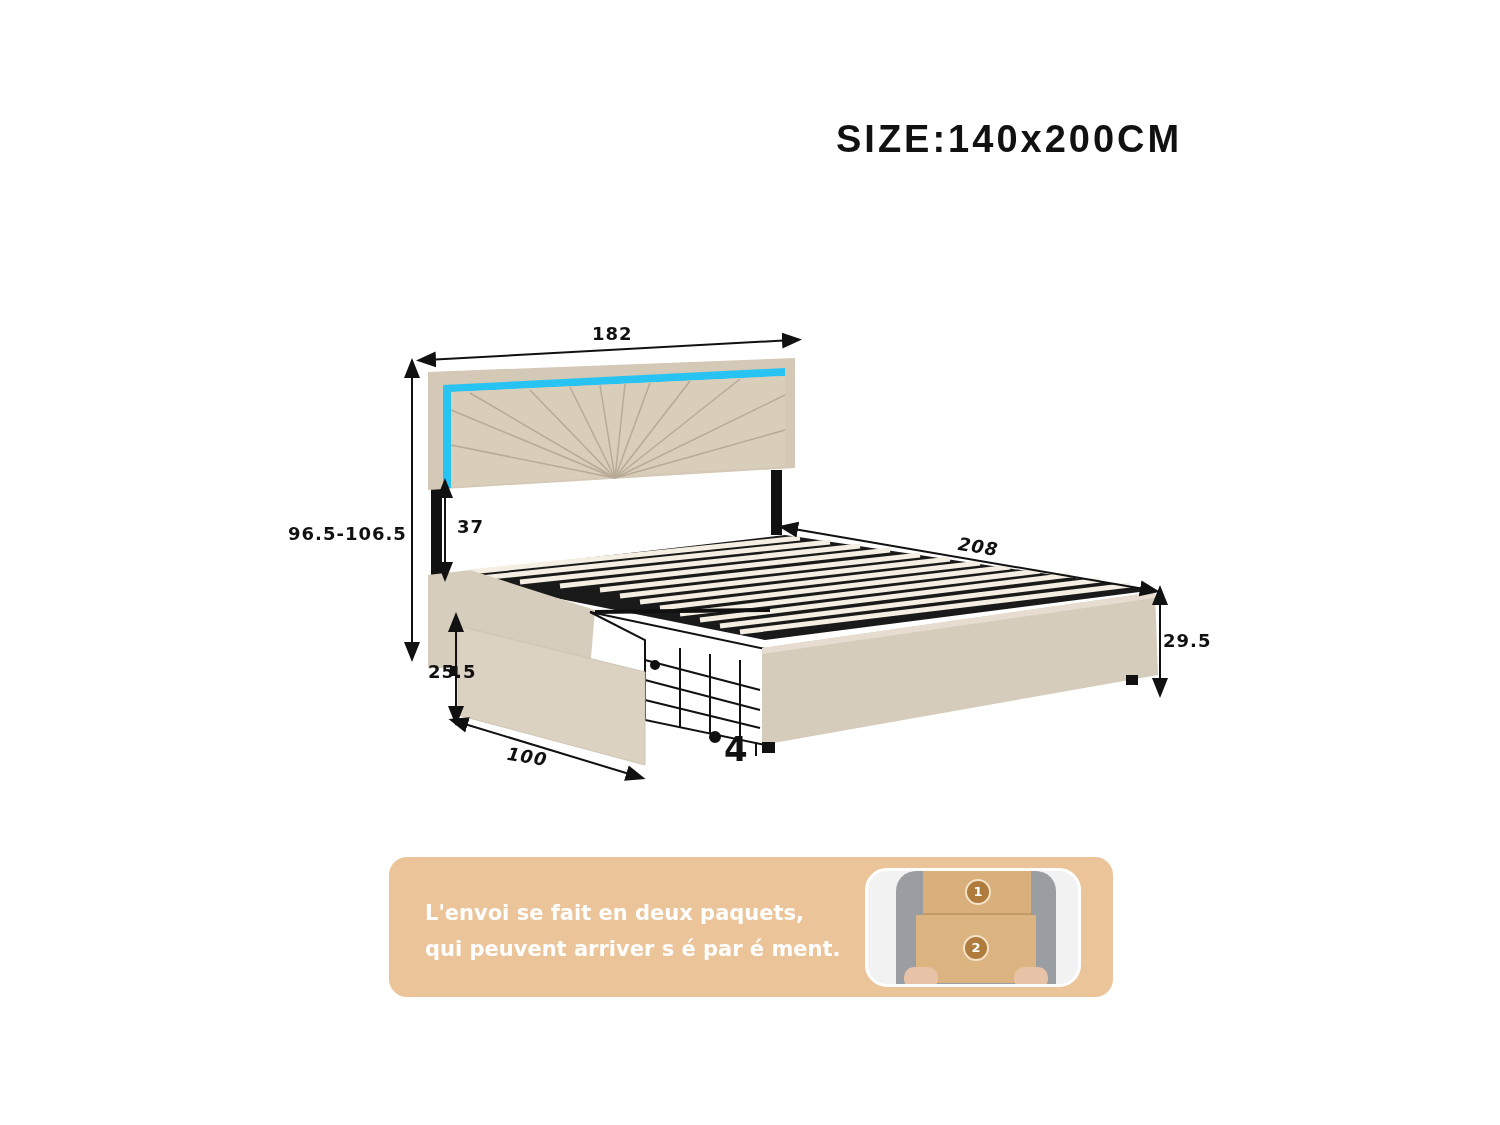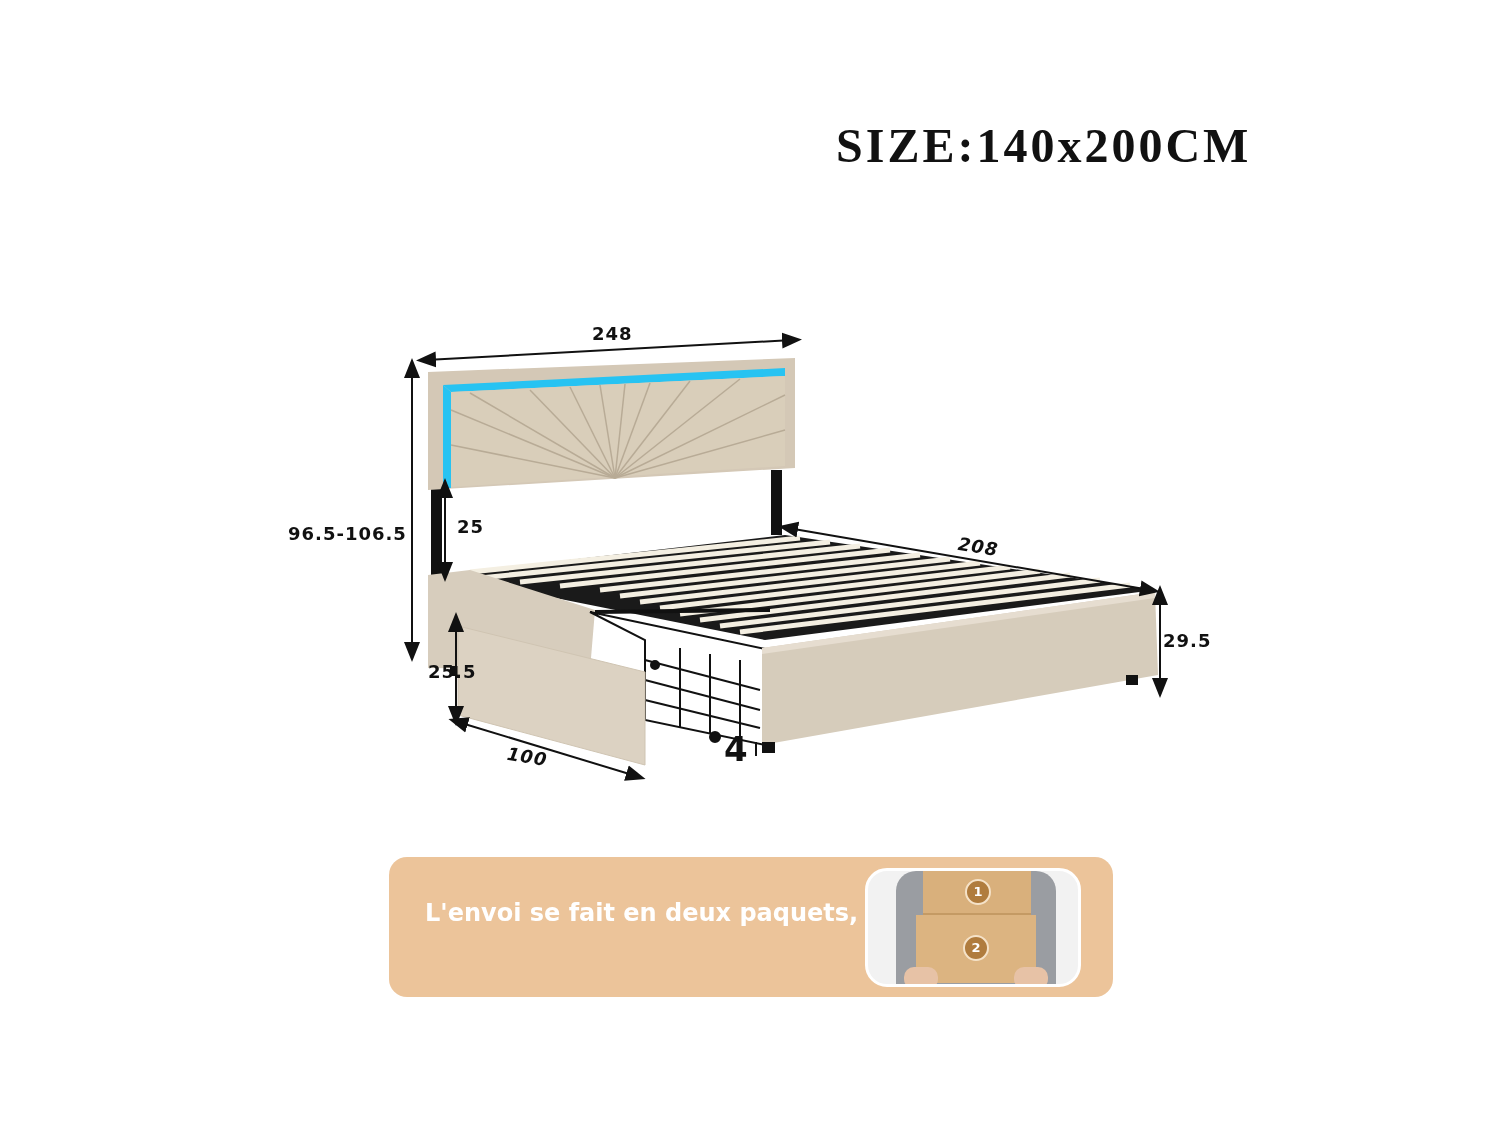--- a/index.html
+++ b/index.html
@@ -1,23 +1,23 @@
 <!DOCTYPE html>
 <html><head>
 <meta charset="utf-8">
 <style>
   html, body { margin: 0; padding: 0; background: #ffffff; }
   body { width: 1500px; height: 1125px; position: relative; overflow: hidden; font-family: "DejaVu Sans", sans-serif; }
-  .title { position: absolute; left: 836px; top: 118px; font-family: Liberation Serif, serif; font-weight: bold; font-size: 48px; letter-spacing: 3px; color: #111; }
+  .title { position: absolute; left: 836px; top: 118px; font-family: Liberation Sans, sans-serif; font-weight: bold; font-size: 38px; letter-spacing: 3px; color: #111; }
   .dim { position: absolute; font-family: "DejaVu Sans", sans-serif; font-weight: bold; color: #111; font-size: 18px; letter-spacing: 1px; white-space: nowrap; }
   .dim.italic { font-style: italic; }
   .dim.big { font-size: 34px; }
   svg.bed { position: absolute; left: 0; top: 0; }
   .banner { position: absolute; left: 389px; top: 857px; width: 724px; height: 140px; background: #ecc49a; border-radius: 18px; }
-  .banner-text { position: absolute; left: 36px; top: 38px; color: #ffffff; font-family: "DejaVu Sans", sans-serif; font-weight: bold; font-size: 24px; line-height: 36px; }
+  .banner-text { position: absolute; left: 36px; top: 38px; color: #ffffff; font-family: "DejaVu Sans", sans-serif; font-weight: bold; font-size: 21px; line-height: 36px; }
   .banner-photo { position: absolute; left: 476px; top: 11px; width: 216px; height: 119px; background: #f2f2f2; border: 3px solid #ffffff; border-radius: 22px; overflow: hidden; box-sizing: border-box; }
   .person { position: absolute; left: 28px; top: 0; width: 160px; height: 119px; background: #9a9da2; border-radius: 20px 20px 0 0; }
   .box1 { position: absolute; left: 55px; top: 0; width: 108px; height: 42px; background: #d9b07c; border-bottom: 2px solid #c49a64; }
   .box2 { position: absolute; left: 48px; top: 44px; width: 120px; height: 68px; background: #dcb481; }
   .badge { position: absolute; width: 22px; height: 22px; border-radius: 50%; background: #b07c3e; border: 2px solid #f5e2c8; color: #fff; font-weight: bold; font-size: 13px; text-align: center; line-height: 22px; font-family: "DejaVu Sans", sans-serif; }
   .hand { position: absolute; width: 34px; height: 22px; background: #e7c2a6; border-radius: 10px; }
 </style>
 </head>
 <body>
 
@@ -100,32 +100,33 @@
     <line x1="412" y1="368" x2="412" y2="652" marker-start="url(#ah)" marker-end="url(#ah)"></line>
     <line x1="445" y1="488" x2="445" y2="572" marker-start="url(#ah)" marker-end="url(#ah)"></line>
     <line x1="788" y1="528" x2="1150" y2="590" marker-start="url(#ah)" marker-end="url(#ah)"></line>
     <line x1="1160" y1="595" x2="1160" y2="688" marker-start="url(#ah)" marker-end="url(#ah)"></line>
     <line x1="456" y1="622" x2="456" y2="716" marker-start="url(#ah)" marker-end="url(#ah)"></line>
     <line x1="458" y1="722" x2="636" y2="776" marker-start="url(#ah)" marker-end="url(#ah)"></line>
     <line x1="756" y1="742" x2="756" y2="756"></line>
   </g>
 </svg>
 
-<div class="dim" style="left:592px; top:323px;">248</div>
+<div class="dim" style="left:592px; top:323px;">182</div>
 <div class="dim" style="left:288px; top:523px;">96.5-106.5</div>
-<div class="dim" style="left:457px; top:516px;">25</div>
+<div class="dim" style="left:457px; top:516px;">37</div>
 <div class="dim italic" style="left:958px; top:536px; transform: rotate(9deg);">208</div>
 <div class="dim" style="left:1163px; top:630px;text-align:right;">29.5</div>
 <div class="dim" style="left:428px; top:661px;">25.5</div>
 <div class="dim italic" style="left:507px; top:746px; transform: rotate(9deg);">100</div>
 <div class="dim big" style="left:724px; top:729px;">4</div>
 
 <div class="banner">
   <div class="banner-text">
     <div>L'envoi se fait en deux paquets,</div>
+    <div>qui peuvent arriver s é par é ment.</div>
   </div>
   <div class="banner-photo">
     <div class="person"></div>
     <div class="box1">
       <div class="badge" style="left:42px; top:8px;">1</div>
     </div>
     <div class="box2">
       <div class="badge" style="left:47px; top:20px;">2</div>
     </div>
     <div class="hand" style="left:36px; top:96px;"></div>

